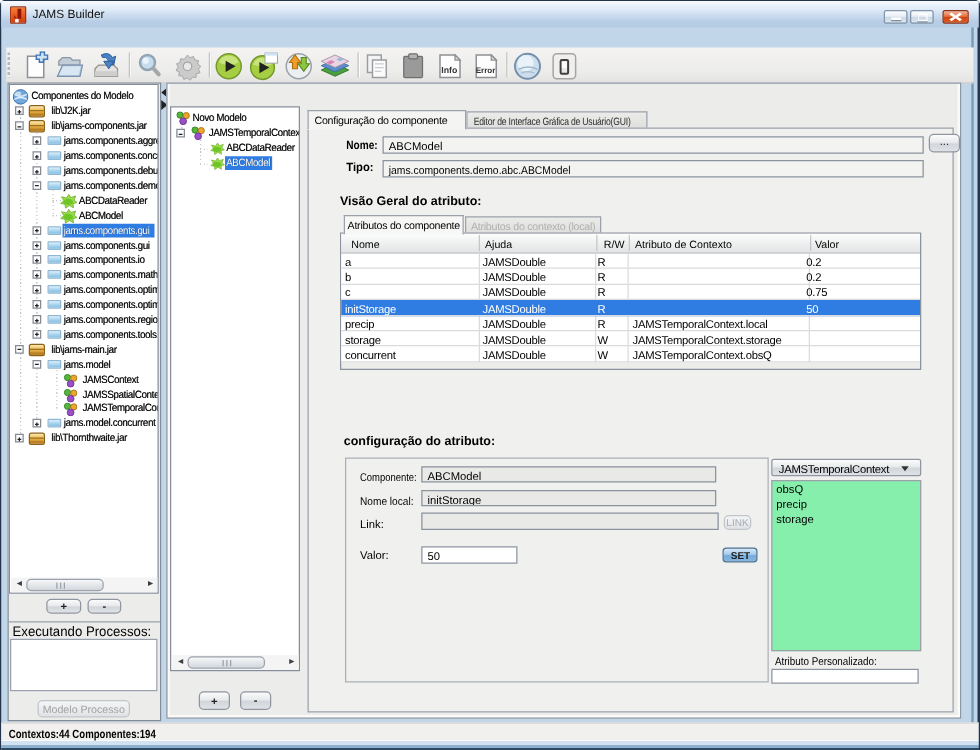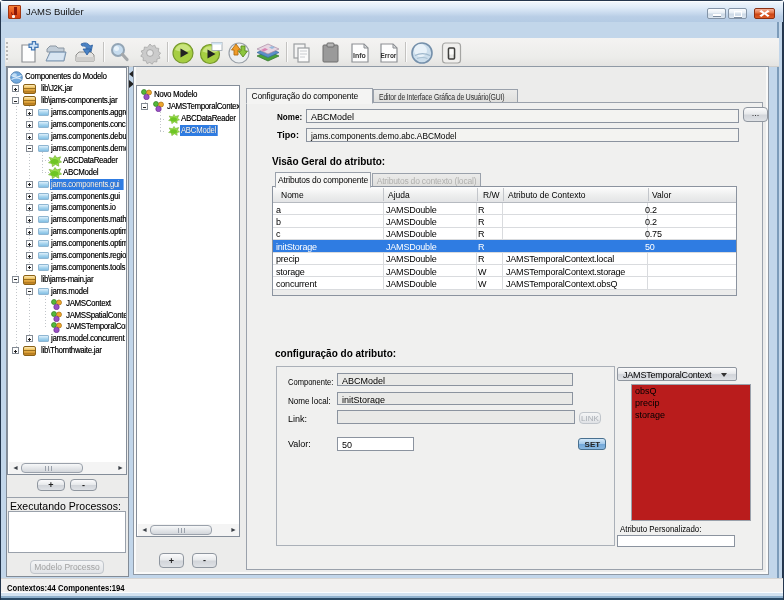--- a/index.html
+++ b/index.html
@@ -527,21 +527,21 @@
     <div class="tf tfd" style="left:203px;top:343px;width:238px;height:13.5px"></div>
     <div class="nbtn nbtnd" style="left:445px;top:344.5px;width:22px;height:12px;line-height:11px;font-size:8px">LINK</div>
     <div class="abs" style="left:154px;top:371.5px;font-size:9px">Valor:</div>
     <div class="tf" style="left:203px;top:370px;width:77px;height:13.5px">50</div>
     <div class="nbtn" style="left:444.4px;top:371.3px;width:28px;height:12px;line-height:11px;font-size:8px;font-weight:bold;border-radius:3px;background:linear-gradient(180deg,#d3e8f9 0%,#a6cbeb 45%,#74a9da 55%,#88b7e0 100%);border-color:#49708f">SET</div>
 
     <div class="abs" style="left:483px;top:300px;width:120px;height:13.5px;border:1px solid #8f969f;border-radius:2px;background:linear-gradient(180deg,#fbfbfc 0%,#e8eaec 45%,#d2d5da 55%,#dfe2e6 100%);box-sizing:border-box">
       <div class="abs" style="left:5px;top:2px;font-size:9px;letter-spacing:-0.2px">JAMSTemporalContext</div>
       <div class="abs" style="left:103px;top:5px;width:0;height:0;border-left:3.5px solid transparent;border-right:3.5px solid transparent;border-top:4px solid #333"></div>
     </div>
-    <div class="abs" style="left:497px;top:316.7px;width:120px;height:137px;background:#b91c1c;border:1px solid #9aa1ab;box-sizing:border-box">
+    <div class="abs" style="left:483px;top:316.7px;width:120px;height:137px;background:#86efac;border:1px solid #9aa1ab;box-sizing:border-box">
       <div class="abs" style="left:3px;top:1px;font-size:9px">obsQ</div>
       <div class="abs" style="left:3px;top:13px;font-size:9px">precip</div>
       <div class="abs" style="left:3px;top:25px;font-size:9px">storage</div>
     </div>
     <div class="abs" style="left:485.6px;top:457px;font-size:9px;transform:scaleX(0.875);transform-origin:0 50%">Atributo Personalizado:</div>
     <div class="tf" style="left:483px;top:467.5px;width:118px;height:12px"></div>
   </div>
 </div>
 
 </body></html>

